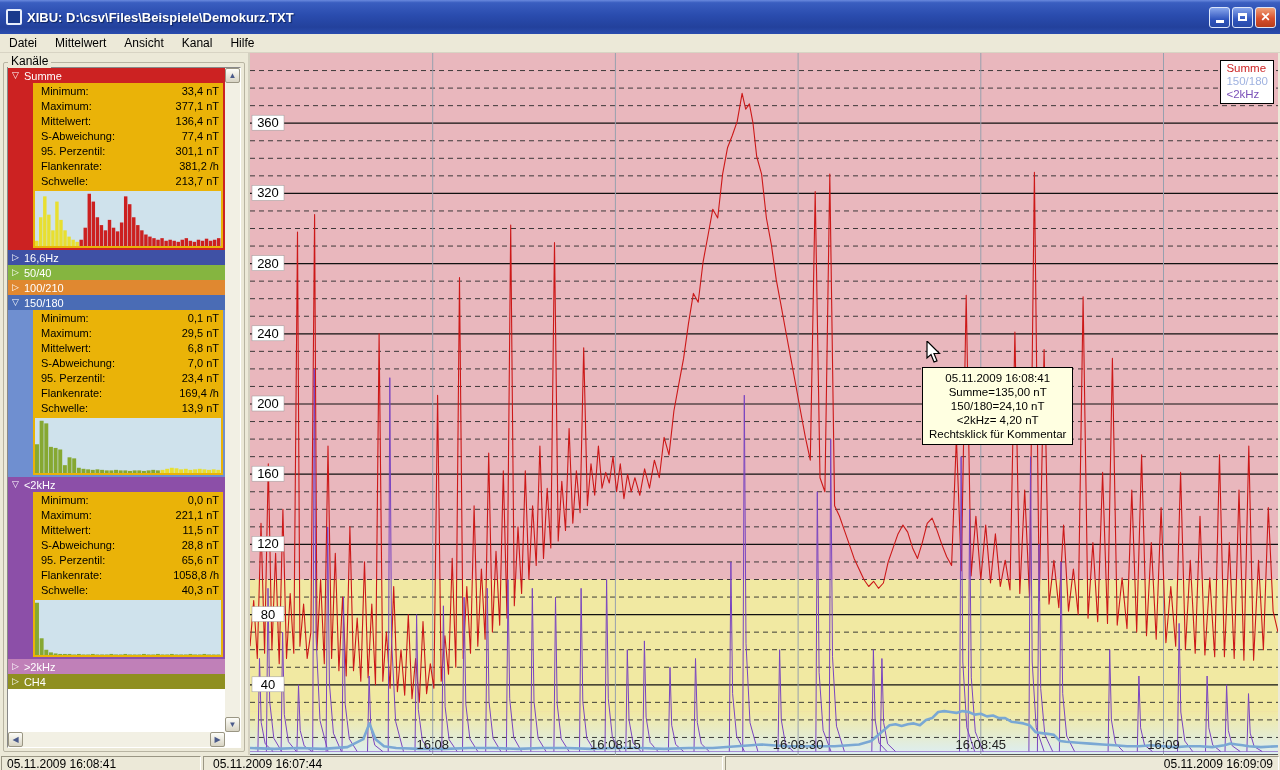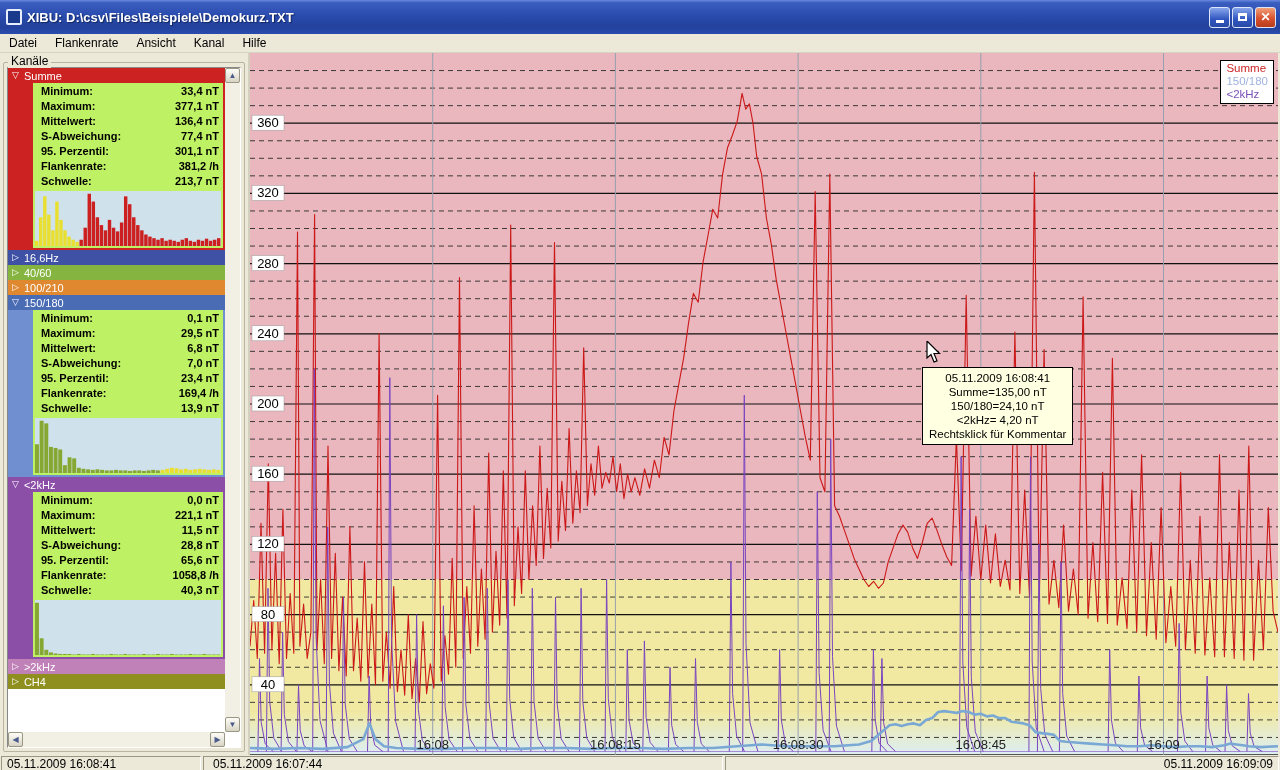--- a/index.html
+++ b/index.html
@@ -33,21 +33,21 @@
     border:1px solid #b8b4a2;border-radius:2px;}
   .listwrap{position:absolute;top:4px;left:3px;right:3px;bottom:3px;background:#fff;
     border:1px solid;border-color:#888 #fff #fff #888;}
   .channels{position:absolute;top:0;left:0;right:15px;bottom:15px;overflow:hidden;background:#fff;}
   
   .ch-header{height:15px;display:flex;align-items:center;color:#fff;font-size:11px;
     padding-left:4px;gap:5px;cursor:default;}
   .ch-arrow{font-size:9px;line-height:9px;color:#fff;}
   .ch-body{display:flex;}
   .ch-stripe{width:25px;}
-  .ch-inner{flex:1;border-right:2px solid;border-bottom:2px solid;padding:1px 2px 2px 2px;background:#bef264;font-weight:bold;}
+  .ch-inner{flex:1;border-right:2px solid;border-bottom:2px solid;padding:1px 2px 2px 2px;background:#eab308;}
   .statrow{display:flex;justify-content:space-between;font-size:11px;color:#000;
     line-height:15px;padding:0 2px 0 6px;}
   .hist{width:100%;height:55px;display:block;margin-top:2px;}
   
   .vscroll{position:absolute;top:0;right:0;width:15px;bottom:15px;background:#f2f0e4;}
   .hscroll{position:absolute;left:0;right:15px;bottom:0;height:15px;background:#f2f0e4;}
   .sbtn{position:absolute;width:15px;height:15px;background:linear-gradient(180deg,#fdfdf8,#d8d4c4);
     border:1px solid #9a9684;border-radius:2px;color:#4a5a8a;font-size:8px;
     display:flex;align-items:center;justify-content:center;}
   
@@ -82,21 +82,21 @@
           <span class="glyph-max"></span>
         </span>
       <span class="wbtn close">
           <span>✕</span>
         </span>
     </span>
   </div>
 
   <div class="menubar" id="menubar">
       <div class="menuitem">Datei</div>
-      <div class="menuitem">Flankenrate</div>
+      <div class="menuitem">Mittelwert</div>
       <div class="menuitem">Ansicht</div>
       <div class="menuitem">Kanal</div>
       <div class="menuitem">Hilfe</div>
     </div>
 
   <div class="content">
     <div class="sidebar">
       <span class="grouplabel">Kanäle</span>
       <div class="groupbox">
         <div class="listwrap">
@@ -186,21 +186,21 @@
                     <rect x="97.83" y="34.30" width="1.85" height="5.70" fill="#cc2020"></rect>
                   </svg>
                 </div>
               </div>
               <div class="ch-header" style="background: rgb(63, 81, 165);">
                 <span class="ch-arrow">▷</span>
                 <span>16,6Hz</span>
               </div>
               <div class="ch-header" style="background: rgb(133, 181, 64);">
                 <span class="ch-arrow">▷</span>
-                <span>40/60</span>
+                <span>50/40</span>
               </div>
               <div class="ch-header" style="background: rgb(224, 136, 48);">
                 <span class="ch-arrow">▷</span>
                 <span>100/210</span>
               </div>
               <div class="ch-header" style="background: rgb(74, 108, 181);">
                 <span class="ch-arrow">▽</span>
                 <span>150/180</span>
               </div>
               <div class="ch-body">

